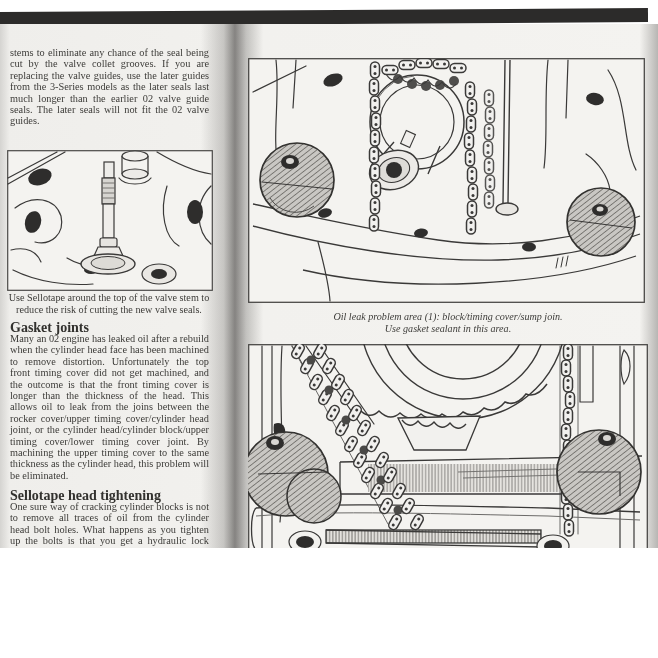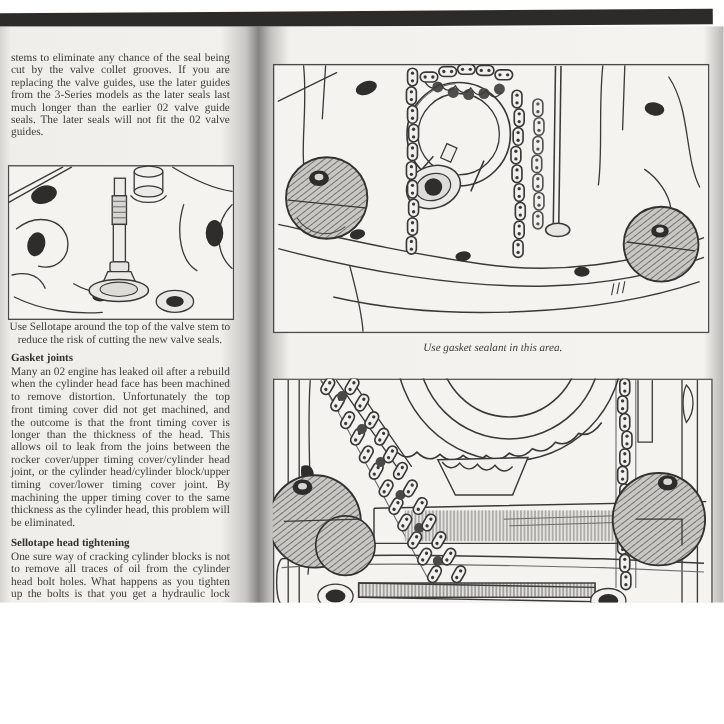--- a/index.html
+++ b/index.html
@@ -9,21 +9,21 @@
   .band-top{left:0;top:12px;width:648px;height:14px;transform:rotate(-0.35deg);transform-origin:left center;}
   .band-bottom{left:0;top:640px;width:658px;height:11px;}
   .spread{position:absolute;left:0;top:24px;width:658px;height:618px;
     background:
       linear-gradient(90deg, rgba(25,23,21,0) 30.5%, rgba(25,23,21,0.20) 34.0%, rgba(25,23,21,0.50) 35.7%, rgba(25,23,21,0.22) 37.4%, rgba(25,23,21,0) 40.0%),
       linear-gradient(90deg, rgba(25,23,21,0.12) 0%, rgba(25,23,21,0) 1.5%),
       linear-gradient(90deg, rgba(25,23,21,0) 97.2%, rgba(25,23,21,0.28) 100%),
       linear-gradient(90deg,#efeeeb 0%,#f2f1ee 40%,#f4f3f0 100%);}
   .abs{position:absolute;}
   .jtext{font-size:10.3px;line-height:11.4px;text-align:justify;margin:0;color:#3c3b38;}
-  .headline{font-size:10px;font-weight:bold;margin:0;color:#32312e;}
+  .headline{font-size:14px;font-weight:bold;margin:0;color:#32312e;}
   .lcap{font-size:10.2px;line-height:11.8px;text-align:center;color:#3d3c39;}
   .rcap{font-style:italic;font-size:10.1px;line-height:12.4px;text-align:center;color:#3d3c39;}
   .rcap span{display:block;}
   .footer{font-size:6.6px;letter-spacing:0.45px;color:#55534f;text-align:right;}
   figure{margin:0;}
   svg{display:block;}
 </style>
 </head>
 <body>
 
@@ -206,20 +206,21 @@
         <g>
           <circle cx="353" cy="164" r="34" fill="url(#f1hx)" stroke="#333230" stroke-width="1.7"></circle>
           <ellipse cx="352" cy="152" rx="8" ry="6" fill="#2e2d2c"></ellipse>
           <ellipse cx="352" cy="151" rx="3.5" ry="2.5" fill="#d9d7d3"></ellipse>
           <path d="M322,162 L384,170" stroke="#3a3938" stroke-width="1.2" fill="none"></path>
         </g>
       </svg>
     </figure>
 
     <div class="abs rcap" style="left:250px;top:311px;width:396px;">
+      <span>Oil leak problem area (1): block/timing cover/sump join.</span>
       <span>Use gasket sealant in this area.</span>
     </div>
 
     <figure class="abs" style="left:248px;top:344px;">
       <svg width="400" height="251" viewBox="0 0 400 251">
         <defs>
           <pattern id="f2hx" width="4.4" height="4.4" patternUnits="userSpaceOnUse" patternTransform="rotate(52)">
             <rect width="4.4" height="4.4" fill="#c9c7c3"></rect>
             <line x1="0" y1="0" x2="0" y2="4.4" stroke="#55534f" stroke-width="1.3"></line>
           </pattern>

